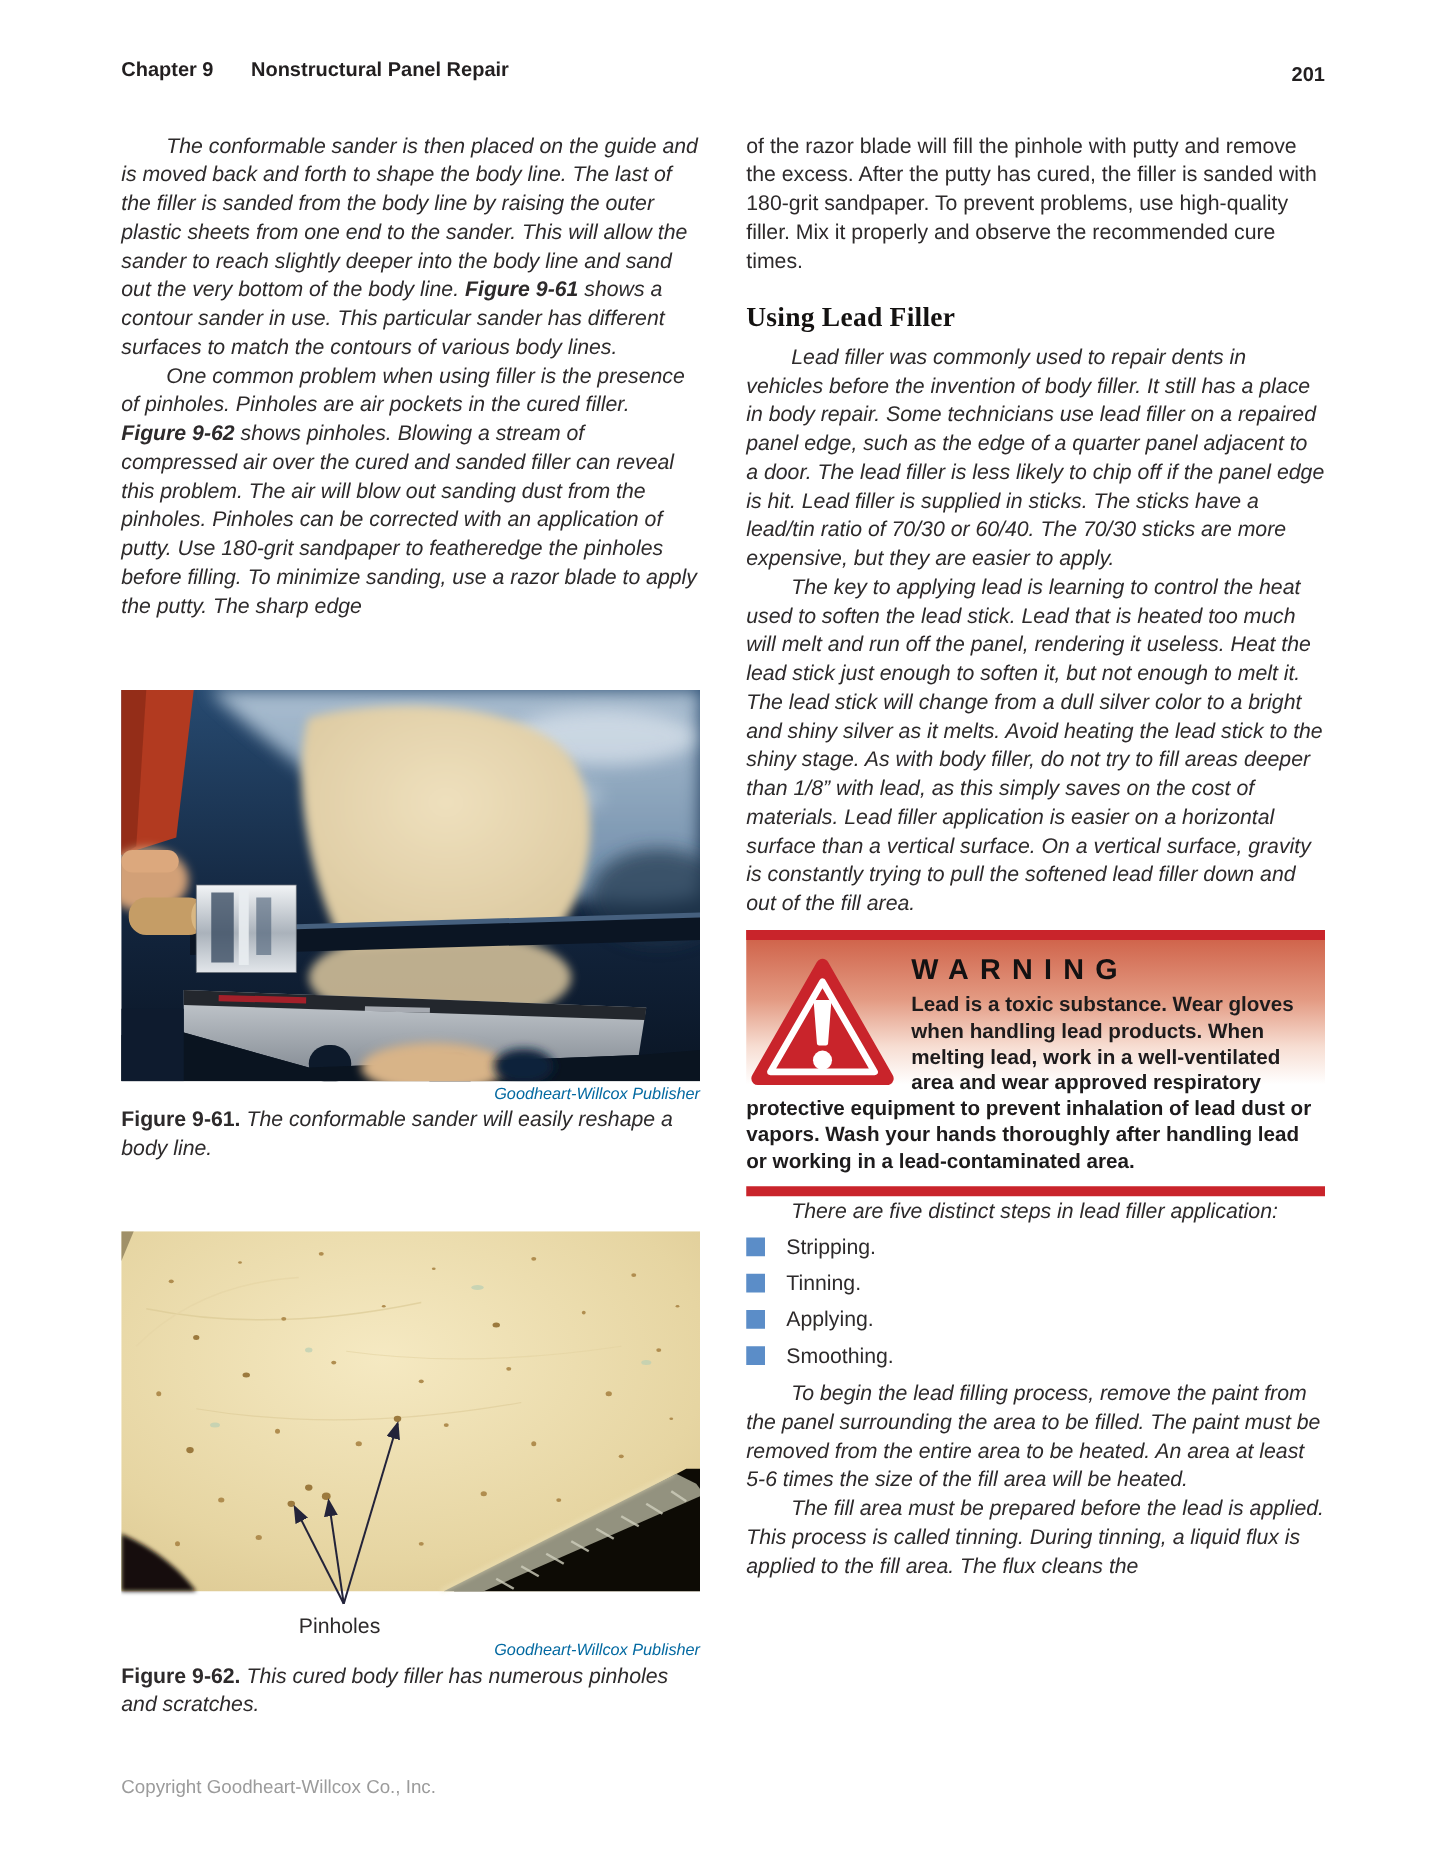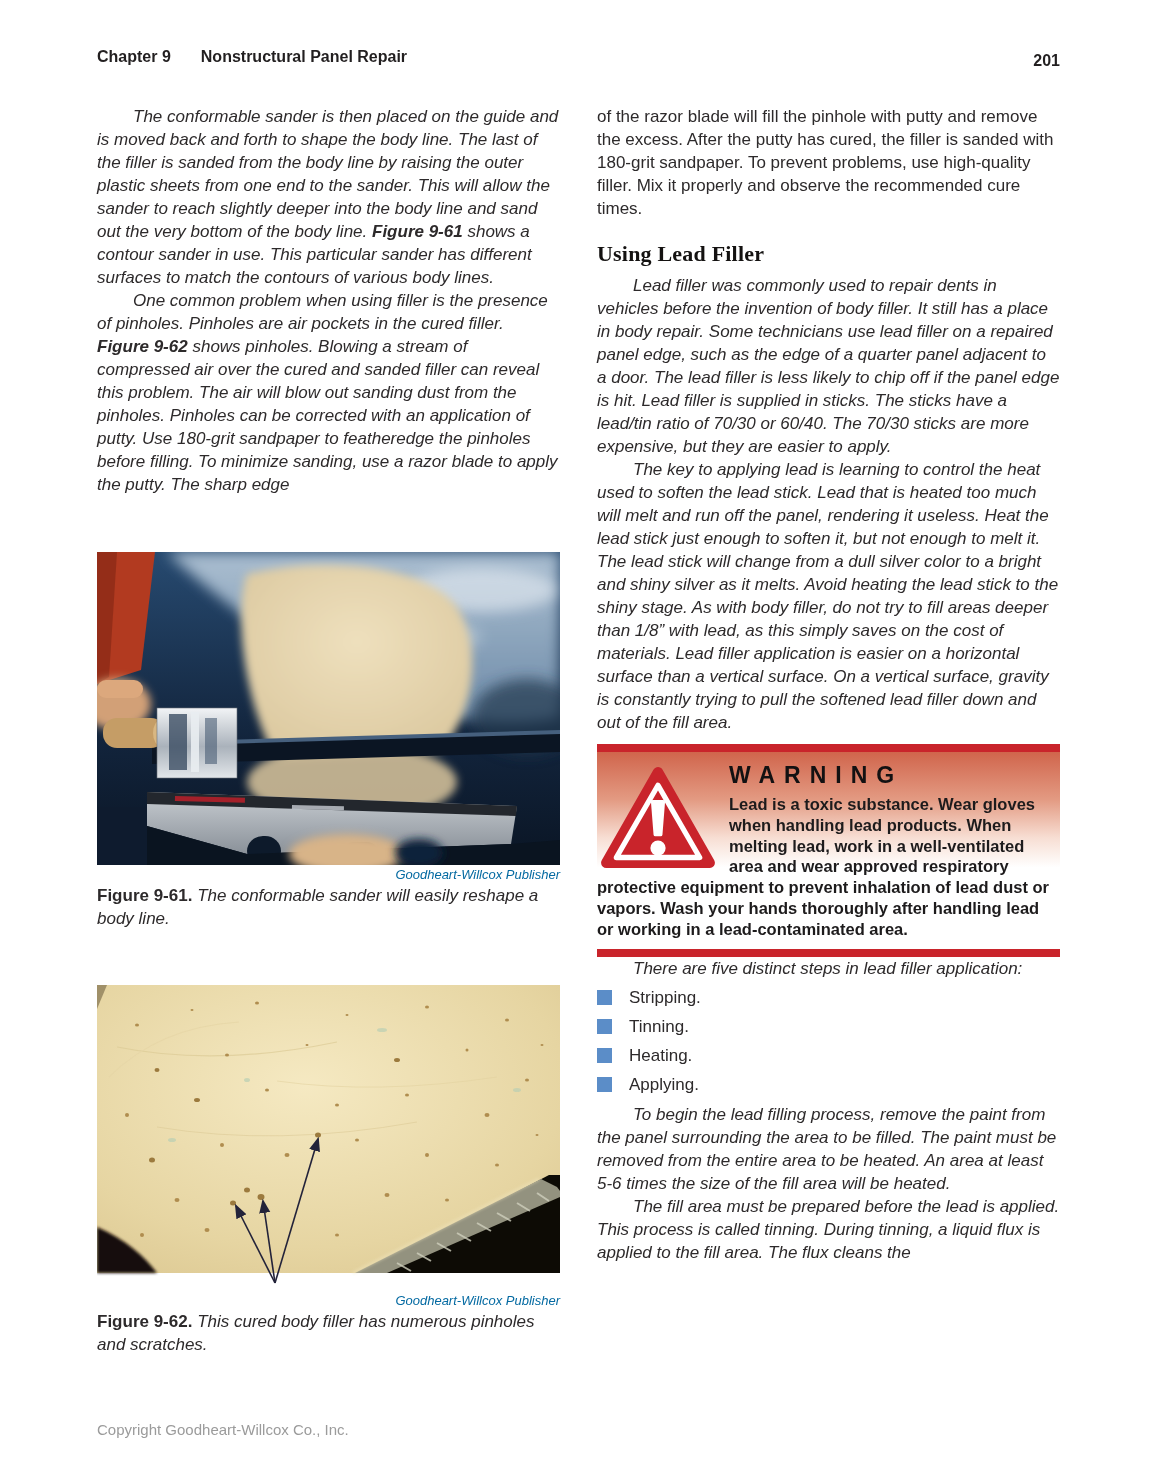--- a/index.html
+++ b/index.html
@@ -202,20 +202,21 @@
       <polygon points="258,288 444,194 460,202 463,206 463,212 290,288" fill="#93927f"></polygon>
       <path d="M300,278 l14,8 M320,268 l14,8 M340,258 l14,8 M360,248 l14,8 M380,238 l14,8 M400,228 l14,8 M420,218 l13,8 M440,208 l12,8" stroke="#cfcfbd" stroke-width="2" opacity=".8"></path>
       <path d="M256,288 L442,194" stroke="#f0e6c0" stroke-width="3" opacity=".5" filter="url(#b_b2)"></path>
 
       <g stroke="#23233a" stroke-width="1.6">
         <line x1="178" y1="298" x2="139" y2="221" marker-end="url(#b_ah)"></line>
         <line x1="178" y1="298" x2="166" y2="216" marker-end="url(#b_ah)"></line>
         <line x1="178" y1="298" x2="221" y2="154" marker-end="url(#b_ah)"></line>
       </g>
     </svg>
+    <div class="pinholes-label">Pinholes</div>
     <div class="credit">Goodheart-Willcox Publisher</div>
     <p class="caption"><span class="cap-label">Figure 9-62.</span> <span class="cap-text">This cured body filler has numerous pinholes and scratches.</span></p>
   </div>
 
 </div>
 
 <div class="col col-right">
 
   <p class="body">of the razor blade will fill the pinhole with putty and remove the excess. After the putty has cured, the filler is sanded with 180-grit sandpaper. To prevent problems, use high-quality filler. Mix it properly and observe the recommended cure times.</p>
 
@@ -246,26 +247,26 @@
     <li>
         <span class="bullet-sq"></span>
         <span>Stripping.</span>
       </li>
     <li>
         <span class="bullet-sq"></span>
         <span>Tinning.</span>
       </li>
     <li>
         <span class="bullet-sq"></span>
-        <span>Heating.</span>
-      </li>
-    <li>
-        <span class="bullet-sq"></span>
         <span>Applying.</span>
       </li>
+    <li>
+        <span class="bullet-sq"></span>
+        <span>Smoothing.</span>
+      </li>
   </ul>
 
   <p class="body indent">To begin the lead filling process, remove the paint from the panel surrounding the area to be filled. The paint must be removed from the entire area to be heated. An area at least 5-6 times the size of the fill area will be heated.</p>
 
   <p class="body indent">The fill area must be prepared before the lead is applied. This process is called tinning. During tinning, a liquid flux is applied to the fill area. The flux cleans the</p>
 
 </div>
 
 <div class="footer">Copyright Goodheart-Willcox Co., Inc.</div>
 

